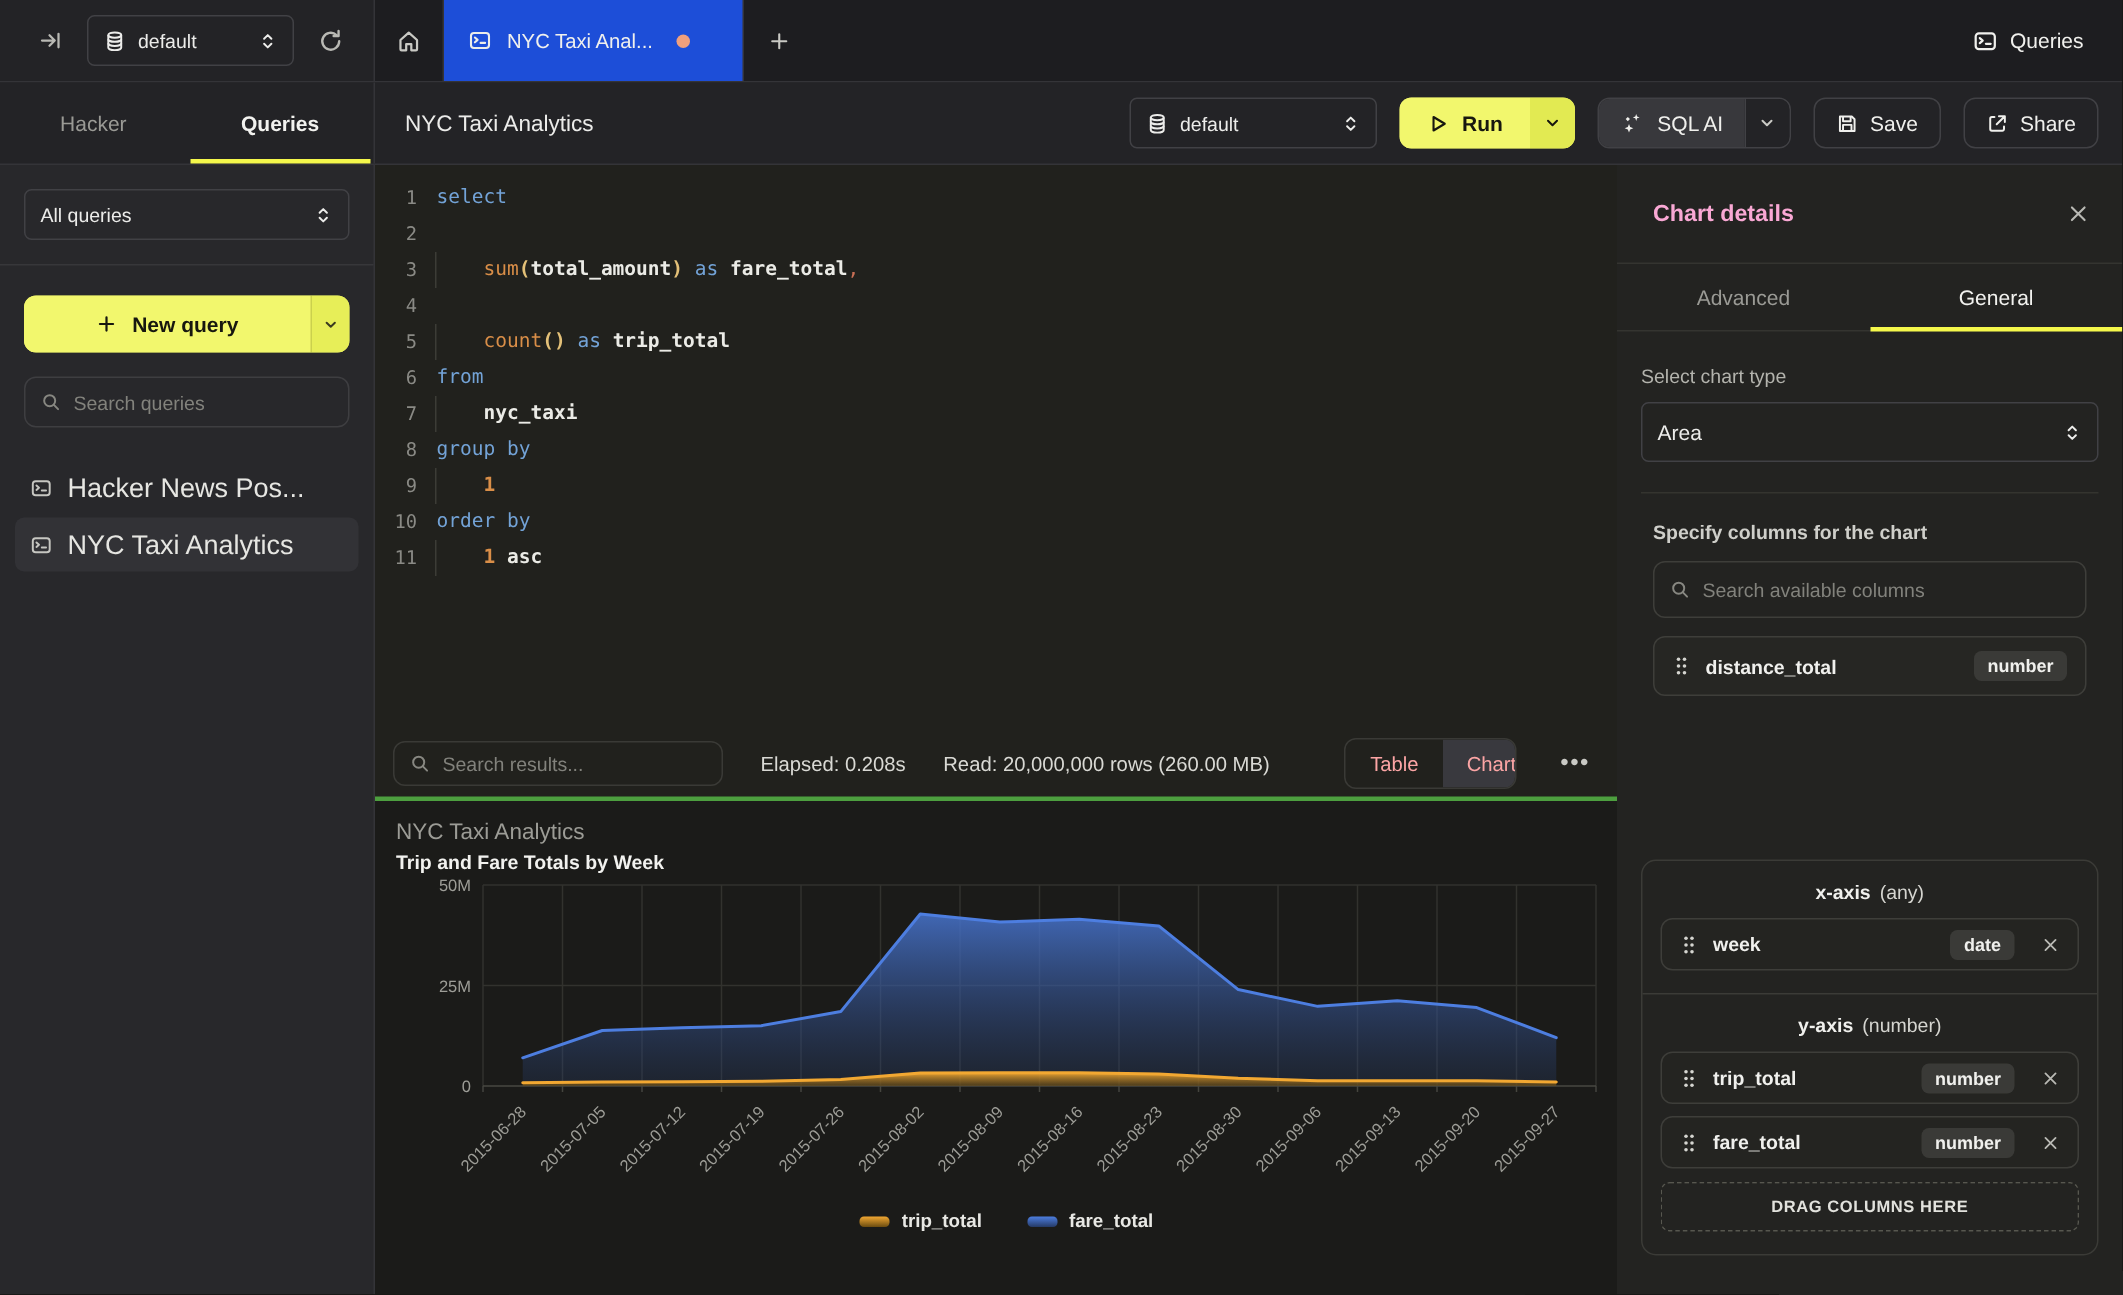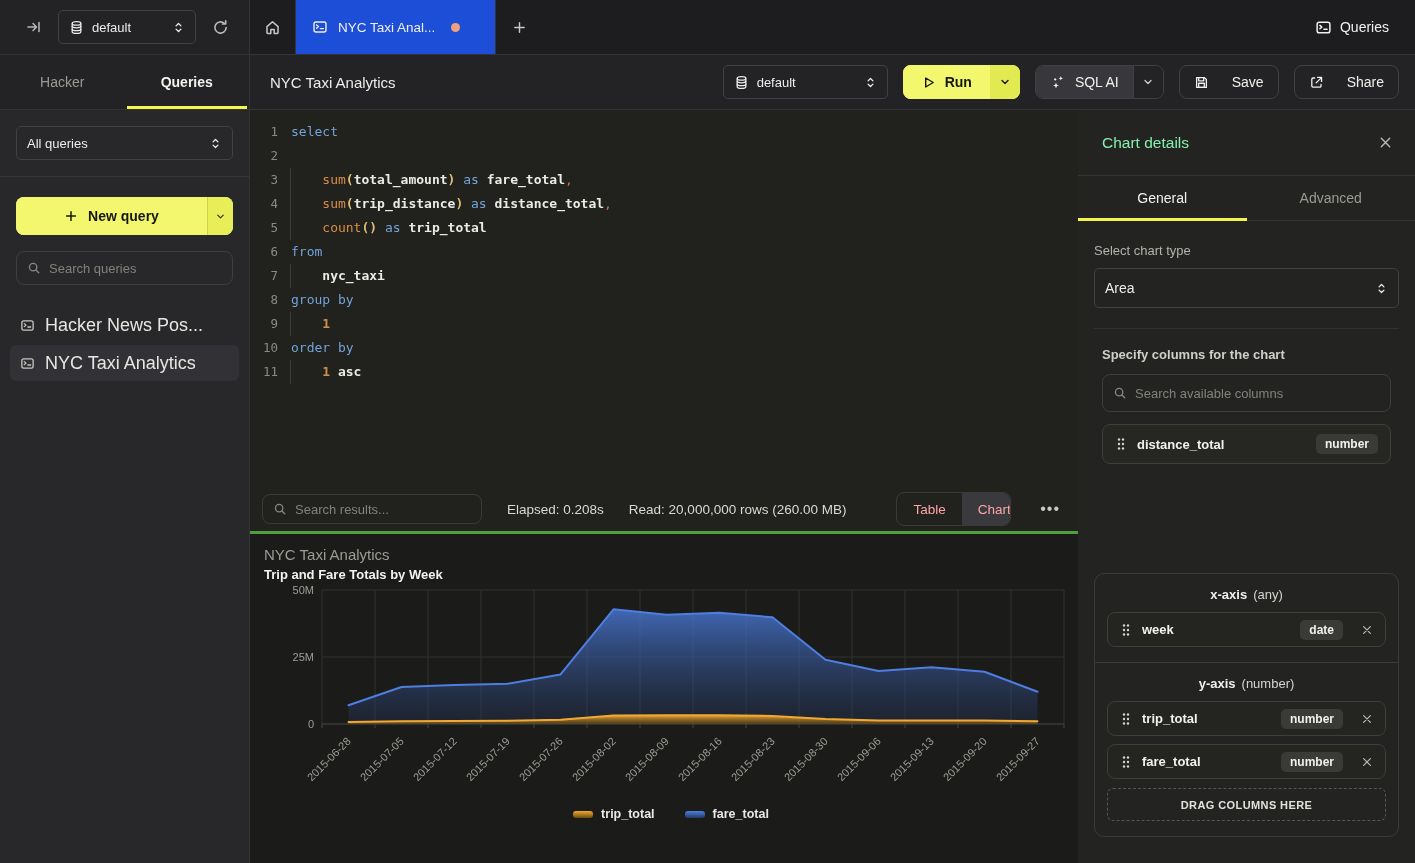--- a/index.html
+++ b/index.html
@@ -34,21 +34,21 @@
   .side-tab.active::after { content:""; position:absolute; left:2px; right:2px; bottom:0; height:3px; background:#f4f74b; }
   .toolbar { flex:1; display:flex; align-items:center; padding:0 16px 0 20px; gap:15px; }
   .toolbar-title { font-size:15px; color:#ececea; margin-right:auto; }
   .toolbar .select { width:165px; }
   .run-btn { display:flex; align-items:stretch; height:34px; border-radius:8px; overflow:hidden; cursor:pointer; border:none; padding:0; background:#f2f76d; }
   .run-main { display:flex; align-items:center; gap:9px; padding:0 18px; background:#f2f76d; color:#17170f; font-size:14px; font-weight:bold; }
   .run-caret { width:30px; display:flex; align-items:center; justify-content:center; background:#e2ea52; color:#17170f; }
   .sqlai-btn { display:flex; align-items:stretch; height:34px; border-radius:8px; overflow:hidden; border:1px solid #414145; cursor:pointer; }
   .sqlai-main { display:flex; align-items:center; gap:9px; padding:0 14px; background:#38383c; color:#f0f0ed; font-size:14px; }
   .sqlai-caret { width:30px; display:flex; align-items:center; justify-content:center; background:#232326; color:#c9c9c4; border-left:1px solid #414145; }
-  .ghost-btn { display:flex; align-items:center; gap:23px; height:34px; padding:0 14px; border:1px solid #414145; border-radius:8px; background:transparent; color:#f0f0ed; font-size:14px; cursor:pointer; }
+  .ghost-btn { display:flex; align-items:center; gap:8px; height:34px; padding:0 14px; border:1px solid #414145; border-radius:8px; background:transparent; color:#f0f0ed; font-size:14px; cursor:pointer; }
 
   
   .body { flex:1; display:flex; min-height:0; }
 
   
   .sidebar { width:250px; flex:0 0 250px; background:#28282b; border-right:1px solid #343438; display:flex; flex-direction:column; padding-top:16px; }
   .sidebar .pad { padding:0 16px; }
   .sidebar .hr { border-top:1px solid #37373a; margin:16px 0 20px; }
   .newq-btn { display:flex; align-items:stretch; width:100%; height:38px; border:none; border-radius:8px; overflow:hidden; cursor:pointer; padding:0; background:#f2f76d; margin-bottom:16px; }
   .newq-main { flex:1; display:flex; align-items:center; justify-content:center; gap:10px; background:#f2f76d; color:#17170f; font-size:14px; font-weight:bold; }
@@ -91,21 +91,21 @@
   .chart-title { color:#9c9c96; font-size:15px; margin-bottom:4px; }
   .chart-subtitle { color:#f2f2ef; font-size:13px; font-weight:bold; }
   .axlbl { fill:#9d9d97; font-size:11px; font-family:"Liberation Sans",sans-serif; }
   .legend { display:flex; justify-content:center; gap:30px; margin-top:-8px; }
   .legend-item { display:flex; align-items:center; gap:8px; color:#e8e8e4; font-size:12.5px; font-weight:bold; }
   .legend-swatch { width:20px; height:7px; border-radius:3px; }
 
   
   .details { width:337px; flex:0 0 337px; background:#232321; display:flex; flex-direction:column; }
   .details-header { height:66px; flex:0 0 66px; display:flex; align-items:center; justify-content:space-between; padding:0 22px 0 24px; border-bottom:1px solid #343430; }
-  .details-header h2 { font-size:15.5px; font-weight:normal; color:#86efac; }
+  .details-header h2 { font-size:15.5px; font-weight:bold; color:#f9a8d4; }
   .details-tabs { height:45px; flex:0 0 45px; display:flex; border-bottom:1px solid #343430; }
   .details-tab { flex:1; display:flex; align-items:center; justify-content:center; font-size:14px; color:#9a9a95; cursor:pointer; position:relative; }
   .details-tab.active { color:#f2f2ef; }
   .details-tab.active::after { content:""; position:absolute; left:0; right:0; bottom:-1px; height:3px; background:#f4f74b; }
   .details-body { flex:1; display:flex; flex-direction:column; padding:22px 16px 26px; min-height:0; }
   .field-label { color:#b3b3ad; font-size:13px; margin-bottom:10px; }
   .chart-type-select { height:40px; font-size:14px; }
   .details .hr { border-top:1px solid #34342f; margin:20px 0 18px; }
   .col-label { color:#cfcfca; font-size:13px; font-weight:bold; margin:0 0 12px 8px; }
   .details .search-box { height:38px; margin:0 8px 12px; border-color:#3e3e3a; }
@@ -300,21 +300,21 @@
             <span>NYC Taxi Analytics</span>
           </div>
         </div>
     </aside>
 
     <main class="main">
       <div class="editor" id="code-lines">
           <div class="cl"><span class="ln">1</span><span class="code"><span class="tok-kw">select</span></span></div>
           <div class="cl"><span class="ln">2</span></div>
           <div class="cl"><span class="ln">3</span><span class="code ind"><span class="tok-fn">    sum</span><span class="tok-par">(</span><span class="tok-id">total_amount</span><span class="tok-par">)</span><span class="tok-kw"> as </span><span class="tok-id">fare_total</span><span class="tok-pun">,</span></span></div>
-          <div class="cl"><span class="ln">4</span><span class="code ind"><span class="tok-fn">    sum</span><span class="tok-par">(</span><span class="tok-id">trip_distance</span><span class="tok-par">)</span><span class="tok-kw"> as </span><span class="tok-id">distance_total</span><span class="tok-pun">,</span></span></div>
+          <div class="cl"><span class="ln">4</span></div>
           <div class="cl"><span class="ln">5</span><span class="code ind"><span class="tok-fn">    count</span><span class="tok-par">()</span><span class="tok-kw"> as </span><span class="tok-id">trip_total</span></span></div>
           <div class="cl"><span class="ln">6</span><span class="code"><span class="tok-kw">from</span></span></div>
           <div class="cl"><span class="ln">7</span><span class="code ind"><span class="tok-id">    nyc_taxi</span></span></div>
           <div class="cl"><span class="ln">8</span><span class="code"><span class="tok-kw">group by</span></span></div>
           <div class="cl"><span class="ln">9</span><span class="code ind"><span class="tok-num">    1</span></span></div>
           <div class="cl"><span class="ln">10</span><span class="code"><span class="tok-kw">order by</span></span></div>
           <div class="cl"><span class="ln">11</span><span class="code ind"><span class="tok-num">    1</span><span class="tok-id"> asc</span></span></div>
         </div>
 
       <div class="results-bar">
@@ -421,22 +421,22 @@
     <aside class="details">
       <div class="details-header">
         <h2>Chart details</h2>
         <span class="remove-x">
           <svg class="ic" width="15" height="15" viewBox="0 0 16 16" fill="none" stroke="currentColor" stroke-width="1.5" stroke-linecap="round">
               <path d="M3.5 3.5l9 9M12.5 3.5l-9 9"></path>
             </svg>
         </span>
       </div>
       <div class="details-tabs">
+        <div class="details-tab">Advanced</div>
         <div class="details-tab active">General</div>
-        <div class="details-tab">Advanced</div>
       </div>
       <div class="details-body">
         <div class="field-label">Select chart type</div>
         <div class="select chart-type-select">
           <span class="grow">Area</span>
           <svg class="ic" width="13" height="13" viewBox="0 0 16 16" fill="none" stroke="currentColor" stroke-width="1.6" stroke-linecap="round" stroke-linejoin="round">
               <path d="M5 6l3-3 3 3M5 10l3 3 3-3"></path>
             </svg>
         </div>
         <div class="hr"></div>

